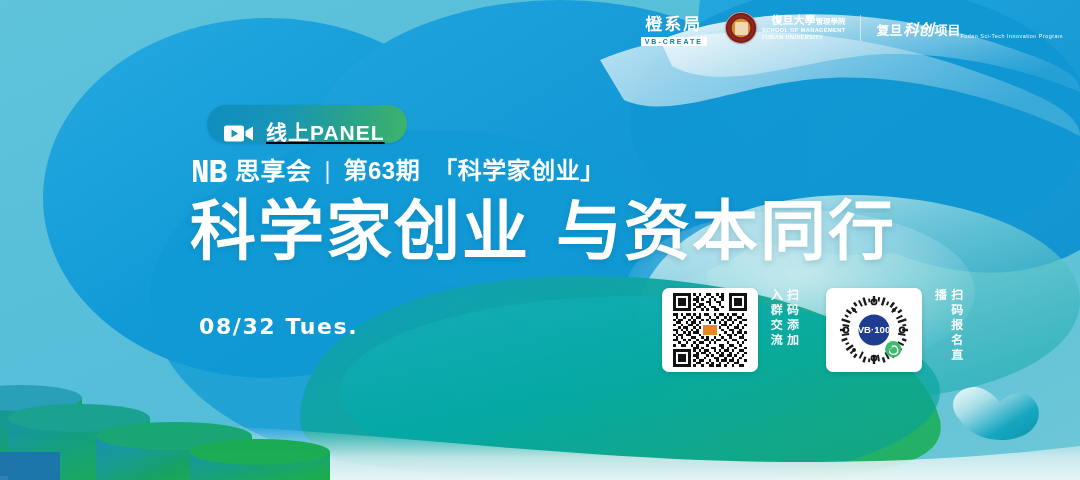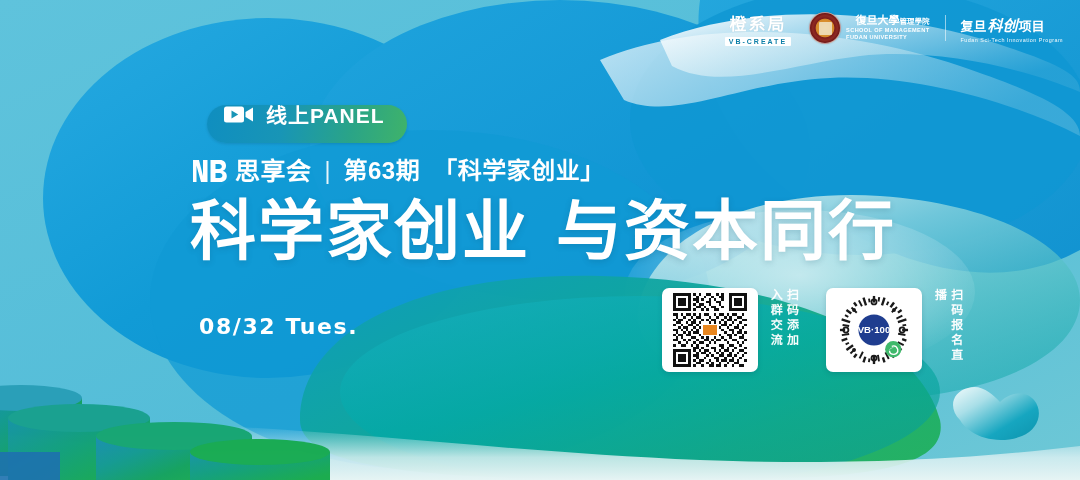--- a/index.html
+++ b/index.html
@@ -41,35 +41,36 @@
   .fudan-seal::after{
     content:"";position:absolute;left:50%;top:50%;
     width:13px;height:13px;margin:-6.5px 0 0 -6.5px;
     background:#f0e4c8;border-radius:1px;opacity:.85;
   }
   .fudan-txt{display:flex;flex-direction:column;justify-content:center;line-height:1.05;}
   .fudan-cn{font-size:11px;color:#fff;font-weight:bold;letter-spacing:0px;white-space:nowrap;text-align:right;}
   .fudan-cn small{font-size:7.5px;font-weight:bold;letter-spacing:0;}
   .fudan-en{font-size:5.6px;color:#fff;font-weight:bold;letter-spacing:.4px;white-space:nowrap;margin-top:1px;}
   .divider-v{width:1px;height:26px;background:rgba(255,255,255,.55);margin:0 6px;}
-  .kc-box{display:flex;flex-direction:column;align-items:flex-start;justify-content:center;}
+  .kc-box{display:flex;flex-direction:row;align-items:flex-end;justify-content:center;}
   .kc-line{display:flex;align-items:baseline;gap:1px;white-space:nowrap;}
   .kc-a{font-size:13px;color:#fff;font-weight:bold;letter-spacing:0;}
   .kc-b{font-size:15px;color:#fff;font-weight:bold;font-style:italic;letter-spacing:0;
         font-family:"Liberation Serif","DejaVu Serif",serif;}
   .kc-c{font-size:13px;color:#fff;font-weight:bold;}
   .kc-en{font-size:5.4px;color:#fff;letter-spacing:.5px;margin-top:2px;white-space:nowrap;opacity:.95;}
 
   
   .pill{
     position:absolute;left:207px;top:105px;
     height:38px;border-radius:19px;
     background:linear-gradient(100deg,#0f8ec0 0%,#1895b6 38%,#2aa487 72%,#3fb36a 100%);
-    display:flex;align-items:flex-start;padding:0 22px 0 17px;gap:12px;
+    display:flex;align-items:flex-end;padding:0 22px 0 17px;gap:12px;
     box-shadow:0 1px 3px rgba(0,0,0,.12);
+    text-decoration:underline;
   }
   .cam-icon{display:block;}
   .pill-label{
     color:#ffffff;font-size:21px;font-weight:bold;letter-spacing:1px;
     line-height:1;white-space:nowrap;
   }
 
   
   .subrow{
     position:absolute;left:192px;top:158px;

